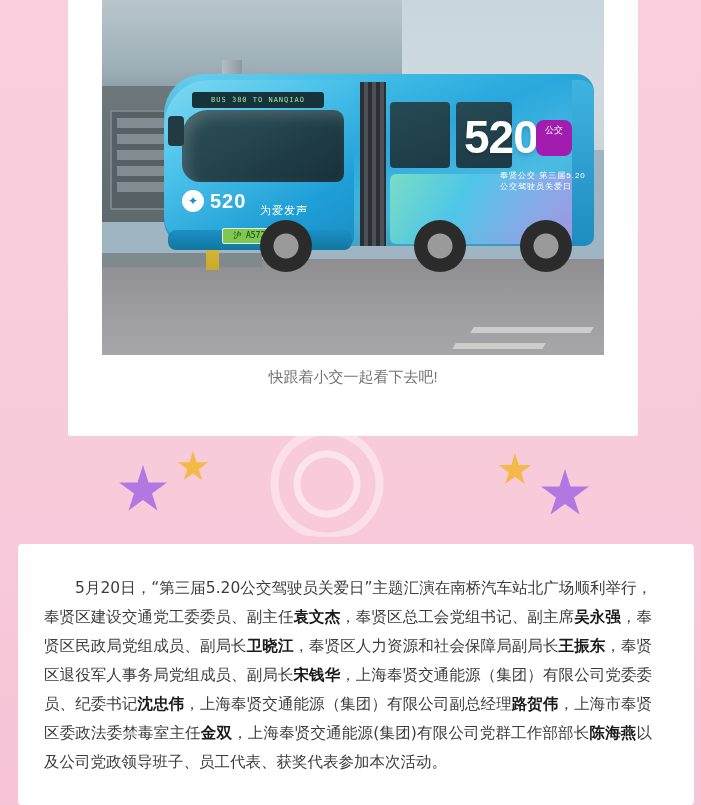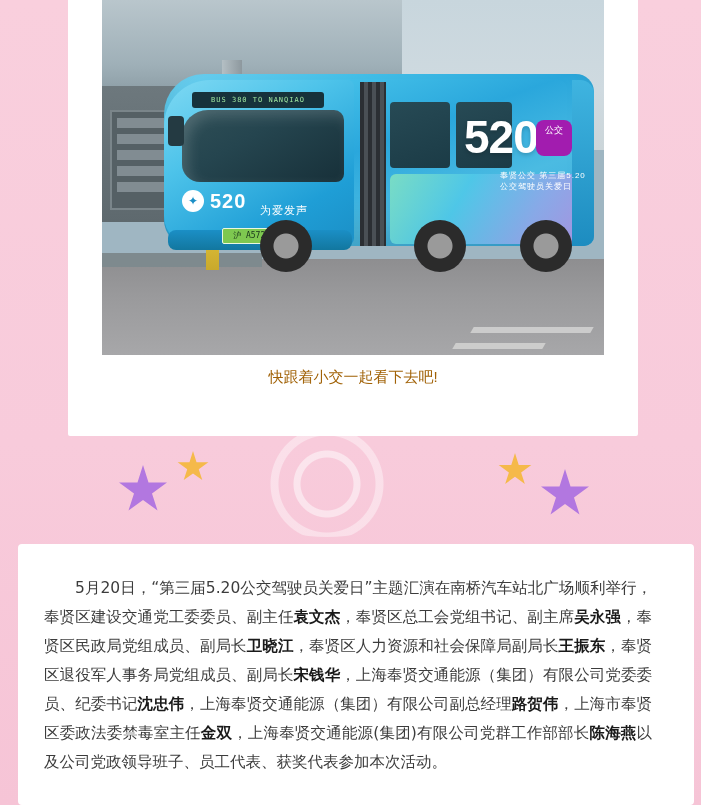--- a/index.html
+++ b/index.html
@@ -294,21 +294,21 @@
   }
   .wheel.w1 { left: 96px; }
   .wheel.w2 { left: 250px; }
   .wheel.w3 { left: 356px; }
   .caption {
     position: absolute;
     left: 0;
     right: 0;
     top: 382px;
     text-align: center;
-    color: #a16207;
+    color: #737373;
     font-size: 15px;
   }
 
   
   .star-band {
     position: absolute;
     left: 0; right: 0;
     top: 437px;
     height: 100px;
   }

